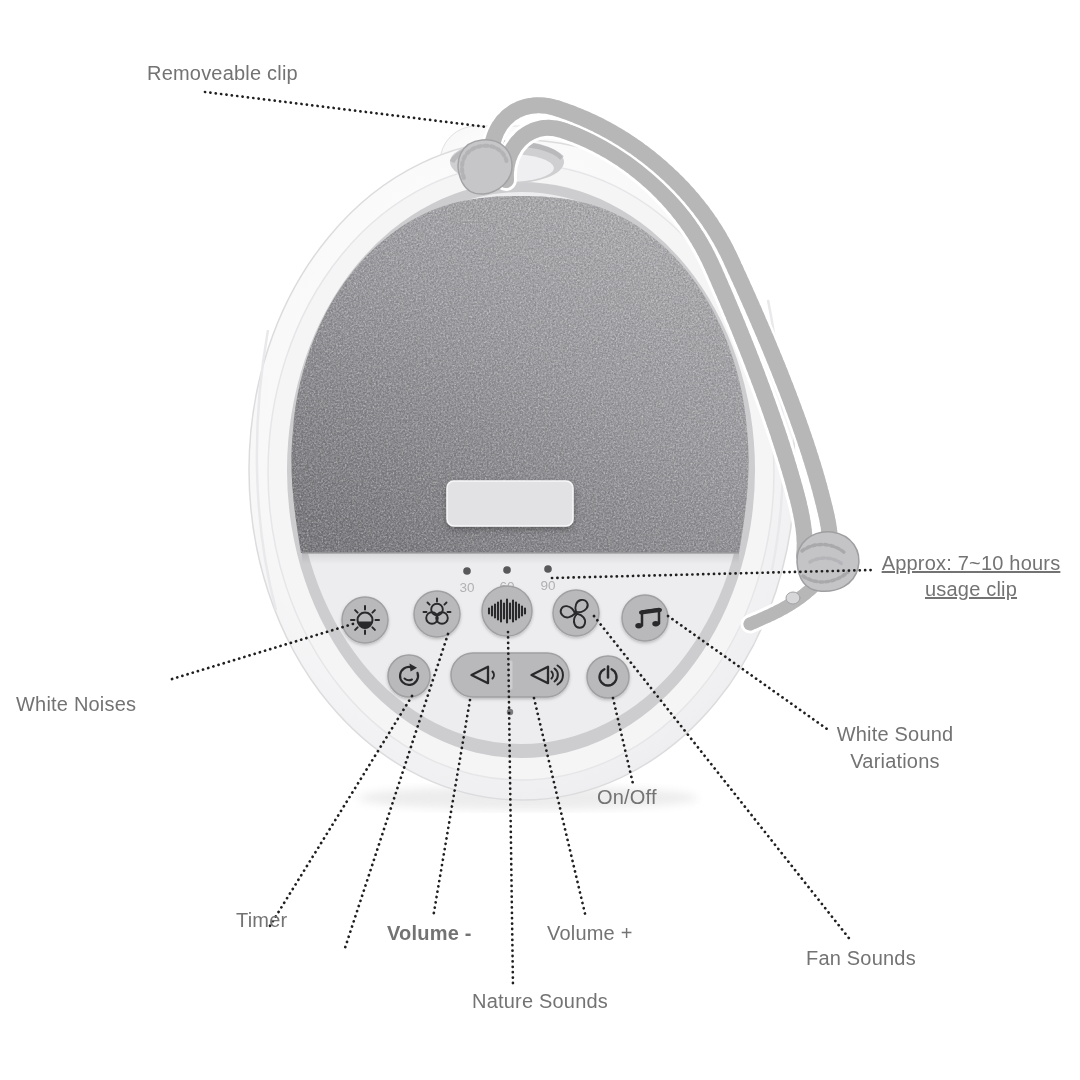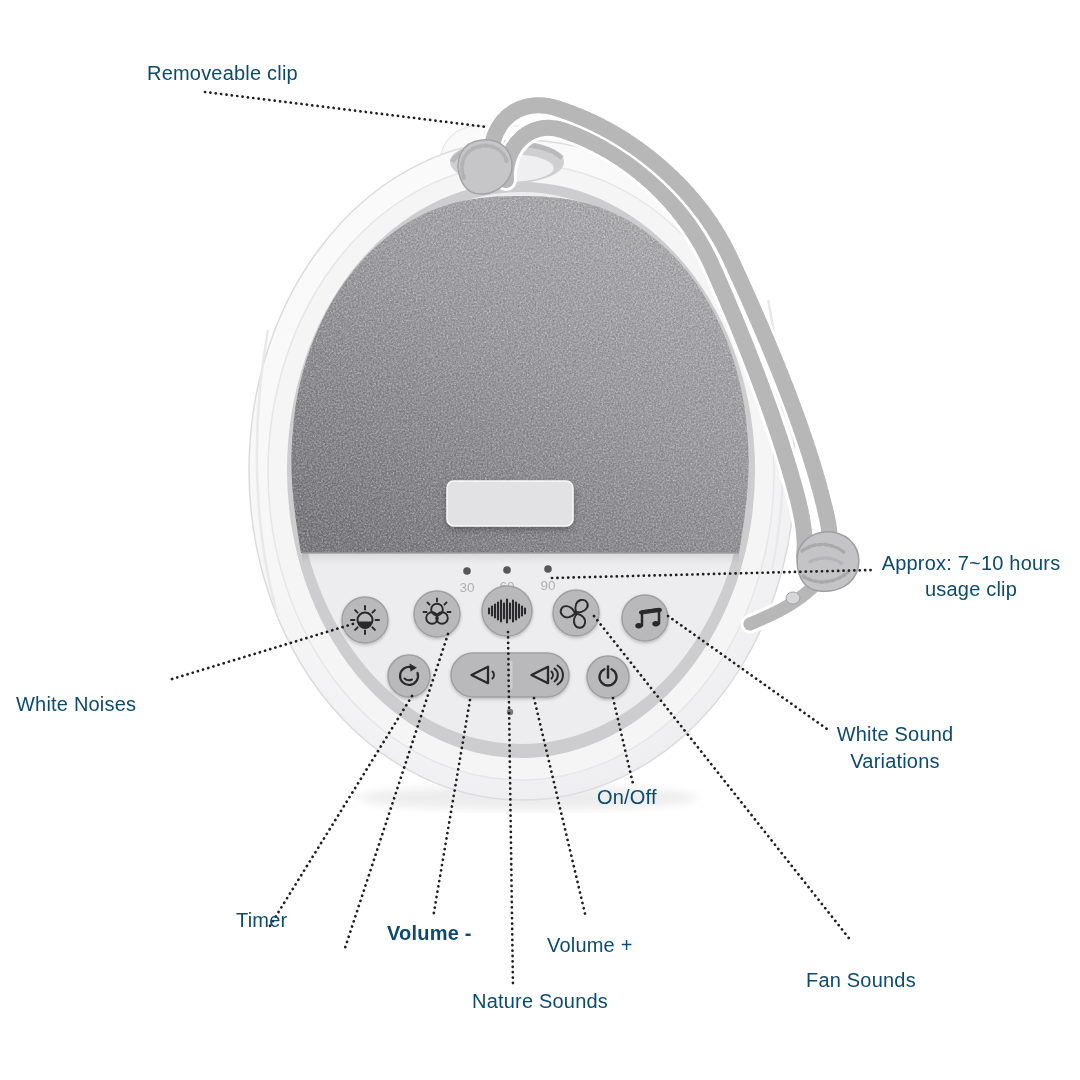--- a/index.html
+++ b/index.html
@@ -1,19 +1,19 @@
 <!DOCTYPE html>
 <html><head>
 <meta charset="utf-8">
 <style>
   html,body{margin:0;padding:0;background:#ffffff;}
   body{width:1080px;height:1080px;position:relative;overflow:hidden;
        font-family:"Liberation Sans",sans-serif;}
   .stage{position:absolute;left:0;top:0;width:1080px;height:1080px;}
-  .lbl{position:absolute;color:#0c4a6e;font-size:20px;line-height:24px;
+  .lbl{position:absolute;color:#737373;font-size:20px;line-height:24px;
        letter-spacing:.2px;white-space:nowrap;}
   .lbl.multi{white-space:normal;text-align:center;}
   .lbl.multi span{display:block;}
 </style>
 </head>
 <body>
 
 <svg class="stage" viewBox="0 0 1080 1080">
   <defs>
     <radialGradient id="shellGrad" cx="42%" cy="32%" r="78%">
@@ -183,30 +183,30 @@
     <path d="M508,632 L513,988"></path>
     <path d="M470,700 L433,918"></path>
     <path d="M534,698 L586,918"></path>
     <path d="M412,696 L268,929"></path>
     <path d="M448,634 L345,948"></path>
   </g>
 </svg>
 
 <div class="lbl" style="left:147px;top:61px;">Removeable clip</div>
 
-<div class="lbl multi" style="left:874px;top:550px;width:194px;line-height:26px;">
+<div class="lbl multi" style="left:874px;top:550px;width:194px;line-height:26px;text-decoration:underline;">
   <span>Approx: 7~10 hours</span>
   <span>usage clip</span>
 </div>
 
 <div class="lbl" style="left:16px;top:668px;margin-top:24px;">White Noises</div>
 
 <div class="lbl multi" style="left:818px;top:721px;width:154px;line-height:27px;">
   <span>White Sound</span>
   <span>Variations</span>
 </div>
 
 <div class="lbl" style="left:597px;top:785px;">On/Off</div>
 <div class="lbl" style="left:236px;top:908px;">Timer</div>
 <div class="lbl" style="left:387px;top:921px;font-weight:bold;">Volume -</div>
-<div class="lbl" style="left:547px;top:921px;margin-top:12px;">Volume +</div>
+<div class="lbl" style="left:547px;top:921px;">Volume +</div>
 <div class="lbl" style="left:472px;top:989px;">Nature Sounds</div>
-<div class="lbl" style="left:806px;top:968px;text-align:right;">Fan Sounds</div>
+<div class="lbl" style="left:806px;top:946px;text-align:right;">Fan Sounds</div>
 
 </body></html>

